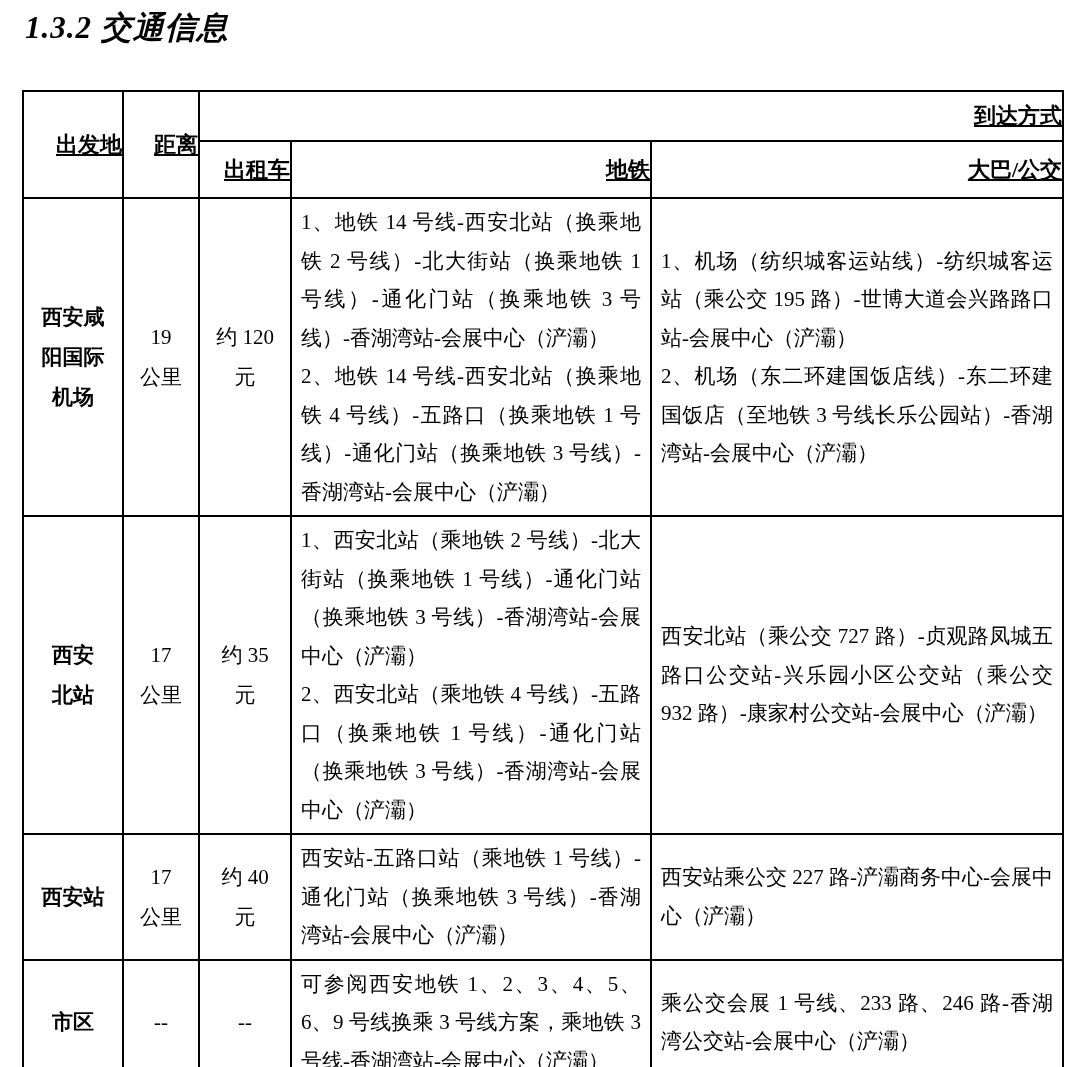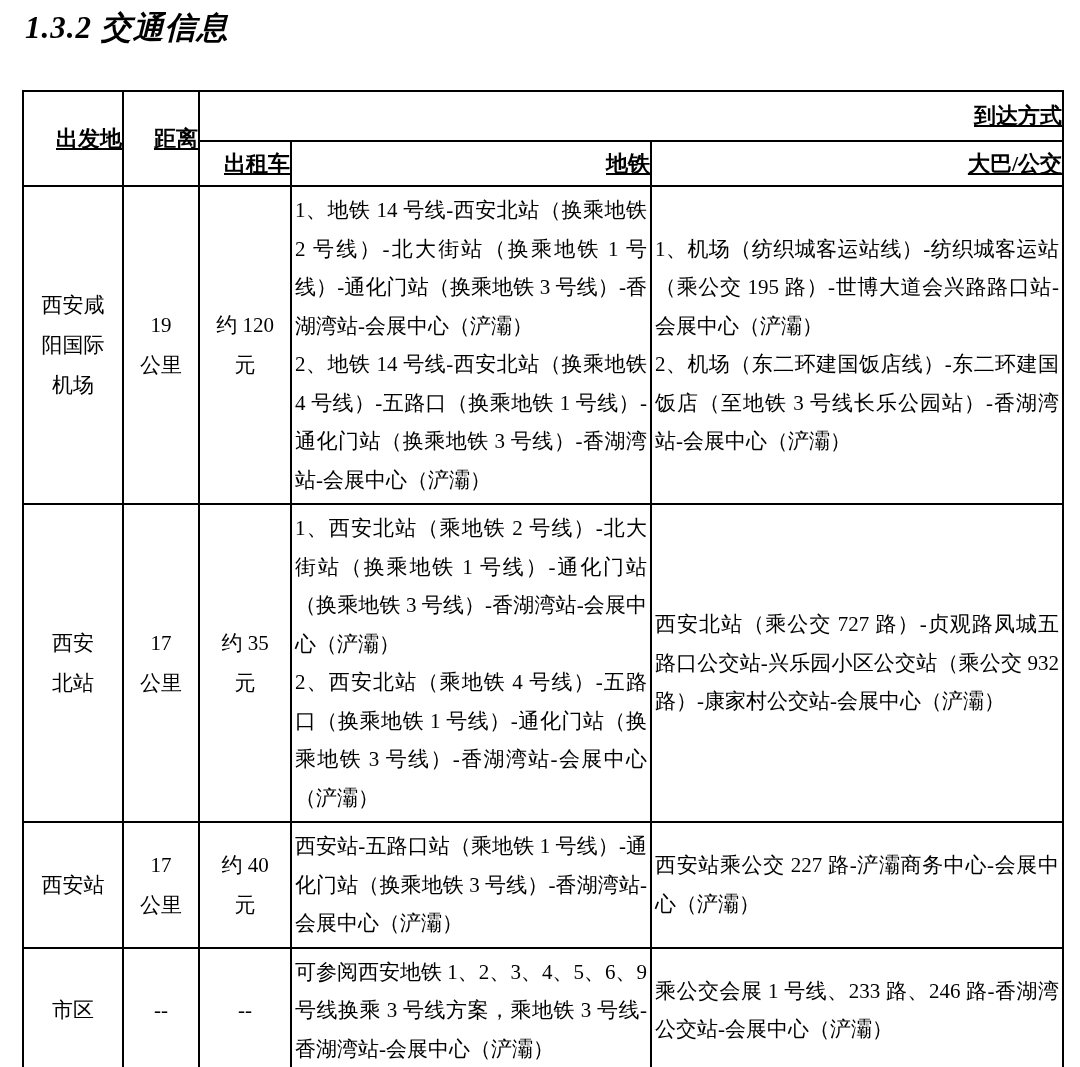--- a/index.html
+++ b/index.html
@@ -40,30 +40,30 @@
     font-weight: bold;
     text-align: right;
     font-size: 22px;
     text-decoration: underline;
   }
   .cell-center {
     text-align: center;
     white-space: pre-line;
     line-height: 40px;
   }
-  .cell-bold { font-weight: normal; }
+  .cell-bold { font-weight: bold; }
   .cell-detail {
     text-align: justify;
     white-space: pre-line;
     line-height: 38.5px;
-    padding: 4px 3px;
+    padding: 4px 9px;
     margin-left: 8px;
   }
   .hdr-row1 { height: 50px; }
-  .hdr-row2 { height: 45px; }
+  .hdr-row2 { height: 57px; }
   .row-airport { height: 308px; }
   .row-north   { height: 308px; }
   .row-station { height: 118px; }
   .row-city    { height: 110px; }
 </style>
 </head>
 <body>
 
 <div class="doc-title">1.3.2 交通信息</div>
 

